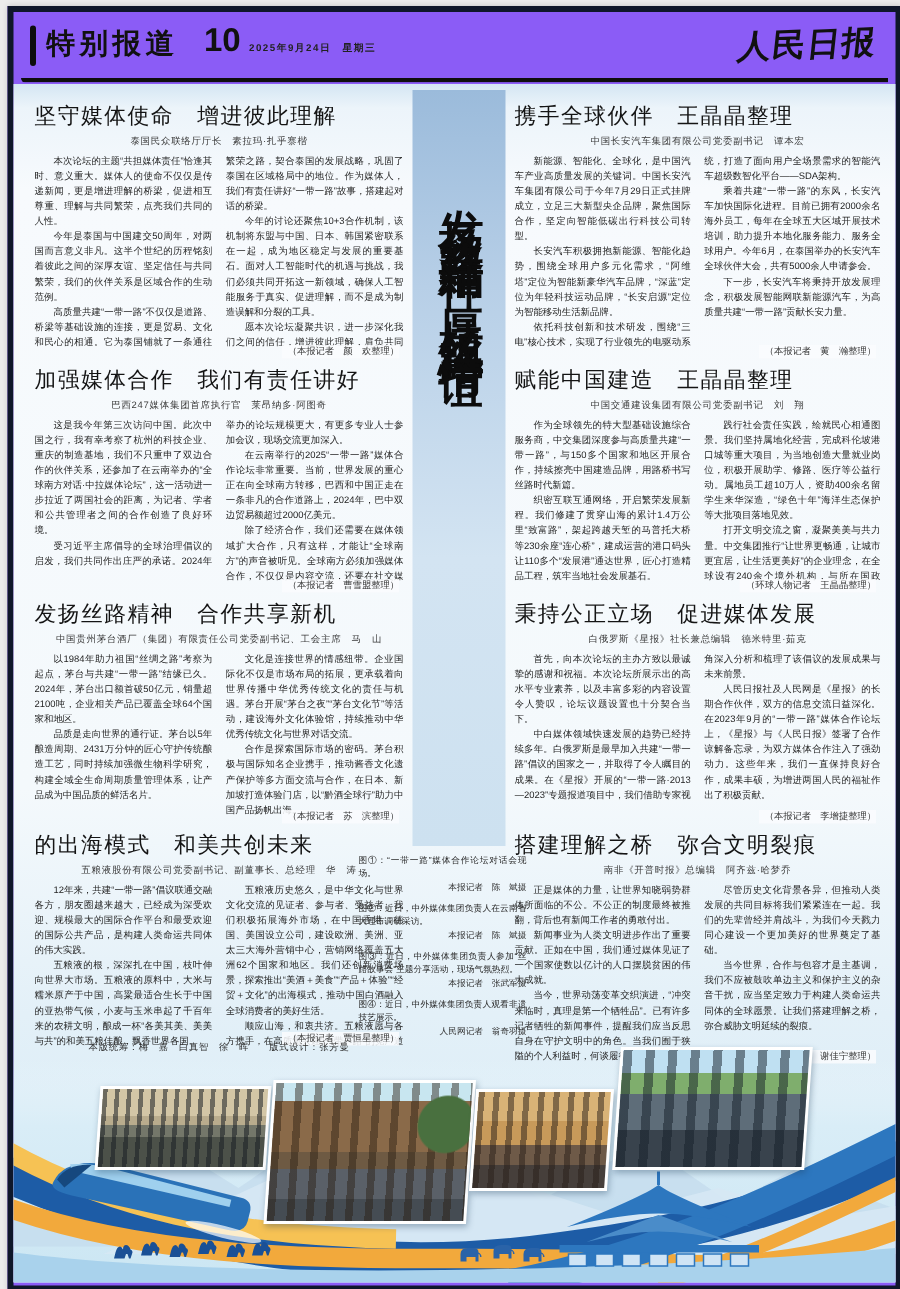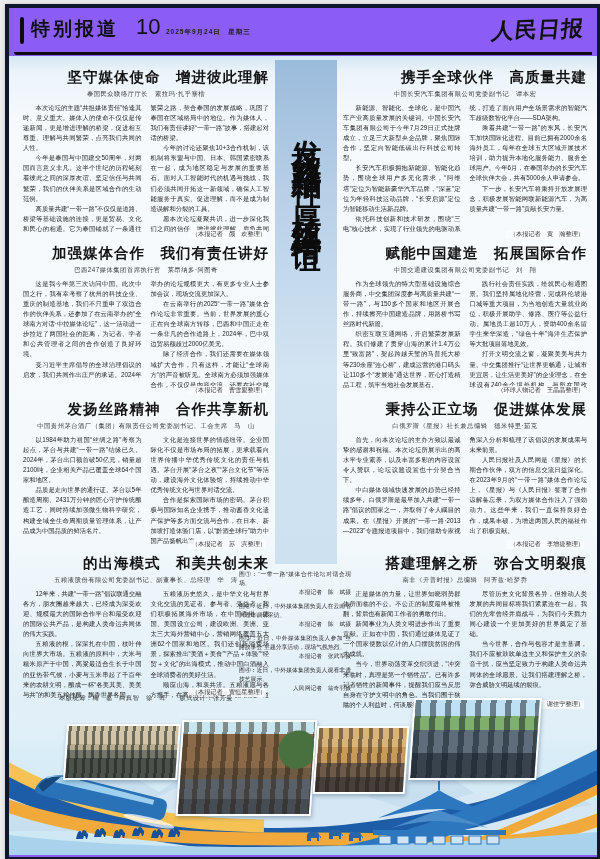--- a/index.html
+++ b/index.html
@@ -4,34 +4,34 @@
 <style>
   html,body{margin:0;padding:0;width:600px;height:859px;overflow:hidden;background:#ececec;
     font-family:"Liberation Sans",sans-serif;}
   .sheet{position:absolute;left:5px;top:4px;width:588px;height:849px;background:#8b5cf6;
     border:4px solid #0f172a;box-shadow:0 0 4px rgba(0,0,0,.18);}
   
   .hdr{position:relative;height:44px;margin:0 5px;border-bottom:3px solid #0d0d0d;
     border-bottom-left-radius:3px;}
   .hdr-bar{position:absolute;left:6px;top:9px;width:4px;height:27px;background:#0d0d0d;border-radius:2px;}
   .hdr-section{position:absolute;left:17px;top:8px;font-size:19px;font-weight:800;letter-spacing:3px;color:#111;}
-  .hdr-num{position:absolute;left:122px;top:6px;font-size:22px;font-weight:400;color:#111;}
+  .hdr-num{position:absolute;left:122px;top:6px;font-size:22px;font-weight:700;color:#111;}
   .hdr-date{position:absolute;left:152px;top:20px;font-size:6.5px;font-weight:700;letter-spacing:1px;color:#222;}
   .masthead{position:absolute;right:8px;top:7px;font-family:"DejaVu Serif",serif;font-weight:bold;
     font-size:22px;color:#111;transform:skewX(-8deg) rotate(-2deg);letter-spacing:1px;}
   
   .stage{position:absolute;left:0;top:48px;width:588px;height:799px;
     background:linear-gradient(180deg,#d4e6f3 0,#ecf4fa 16px,#f7fafd 70px,#f4f9fc 470px,#e3f0f8 620px,#d4eaf5 799px);}
   
   .col{position:absolute;top:10px;}
   .col-left{left:14px;width:246px;}
   .col-right{left:334px;width:244px;}
   .art{position:relative;overflow:hidden;margin-bottom:2px;}
   .r1{height:174px}.r2{height:154px}.r3{height:152px}.r4l{height:146px}.r4r{height:158px}
-  .a-title{margin:0;padding:2px 0 0;text-align:right;font-size:14.5px;font-weight:700;
+  .a-title{margin:0;padding:2px 0 0;text-align:left;font-size:14.5px;font-weight:400;
     letter-spacing:1px;color:#141414;white-space:nowrap;}
   .a-byline{text-align:center;font-size:6.3px;color:#3a3a3a;margin:3px 0 4px;letter-spacing:.5px;}
   .a-body{column-count:2;column-gap:9px;column-fill:auto;height:calc(100% - 34px);
     font-size:6.3px;line-height:1.6;color:#242424;text-align:justify;}
   .a-body p{margin:0;text-indent:2em;}
   .a-credit{position:absolute;right:3px;bottom:1px;font-size:6.2px;color:#333;
     background:rgba(250,252,254,.85);padding-left:4px;}
   
   .strip{position:absolute;left:266px;top:4px;width:62px;height:504px;
     background:linear-gradient(180deg,#9bbbdb 0,#b7cfe7 26%,#d3e4f2 62%,#cde1f0 100%);
@@ -134,33 +134,33 @@
       </article>
     </section>
 
     <div class="strip">
       <div class="vtxt">发扬丝路精神</div>
       <div class="vtxt">厚植丝路情谊</div>
     </div>
 
     <section class="col col-right">
       <article class="art r1">
-        <h2 class="a-title">携手全球伙伴　高质量共建</h2>
+        <h2 class="a-title">携手全球伙伴　王晶晶整理</h2>
         <div class="a-byline">中国长安汽车集团有限公司党委副书记　谭本宏</div>
         <div class="a-body">
             <p>新能源、智能化、全球化，是中国汽车产业高质量发展的关键词。中国长安汽车集团有限公司于今年7月29日正式挂牌成立，立足三大新型央企品牌，聚焦国际合作，坚定向智能低碳出行科技公司转型。</p>
             <p>长安汽车积极拥抱新能源、智能化趋势，围绕全球用户多元化需求，“阿维塔”定位为智能新豪华汽车品牌，“深蓝”定位为年轻科技运动品牌，“长安启源”定位为智能移动生活新品牌。</p>
             <p>依托科技创新和技术研发，围绕“三电”核心技术，实现了行业领先的电驱动系统，打造了面向用户全场景需求的智能汽车超级数智化平台——SDA架构。</p>
             <p>乘着共建“一带一路”的东风，长安汽车加快国际化进程。目前已拥有2000余名海外员工，每年在全球五大区域开展技术培训，助力提升本地化服务能力、服务全球用户。今年6月，在泰国举办的长安汽车全球伙伴大会，共有5000余人申请参会。</p>
             <p>下一步，长安汽车将秉持开放发展理念，积极发展智能网联新能源汽车，为高质量共建“一带一路”贡献长安力量。</p>
           </div>
         <div class="a-credit">（本报记者　黄　瀚整理）</div>
       </article>
       <article class="art r2">
-        <h2 class="a-title">赋能中国建造　拓展国际合作</h2>
+        <h2 class="a-title">赋能中国建造　王晶晶整理</h2>
         <div class="a-byline">中国交通建设集团有限公司党委副书记　刘　翔</div>
         <div class="a-body">
             <p>作为全球领先的特大型基础设施综合服务商，中交集团深度参与高质量共建“一带一路”，与150多个国家和地区开展合作，持续擦亮中国建造品牌，用路桥书写丝路时代新篇。</p>
             <p>织密互联互通网络，开启繁荣发展新程。我们修建了贯穿山海的累计1.4万公里“致富路”，架起跨越天堑的马普托大桥等230余座“连心桥”，建成运营的港口码头让110多个“发展港”通达世界，匠心打造精品工程，筑牢当地社会发展基石。</p>
             <p>践行社会责任实践，绘就民心相通图景。我们坚持属地化经营，完成科伦坡港口城等重大项目，为当地创造大量就业岗位，积极开展助学、修路、医疗等公益行动。属地员工超10万人，资助400余名留学生来华深造，“绿色十年”海洋生态保护等大批项目落地见效。</p>
             <p>打开文明交流之窗，凝聚美美与共力量。中交集团推行“让世界更畅通，让城市更宜居，让生活更美好”的企业理念，在全球设有240余个境外机构，与所在国政府、企业、社会组织、当地民众建立了广泛联系，结下了深厚友谊。</p>
           </div>
         <div class="a-credit">（环球人物记者　王晶晶整理）</div>
       </article>
       <article class="art r3">

